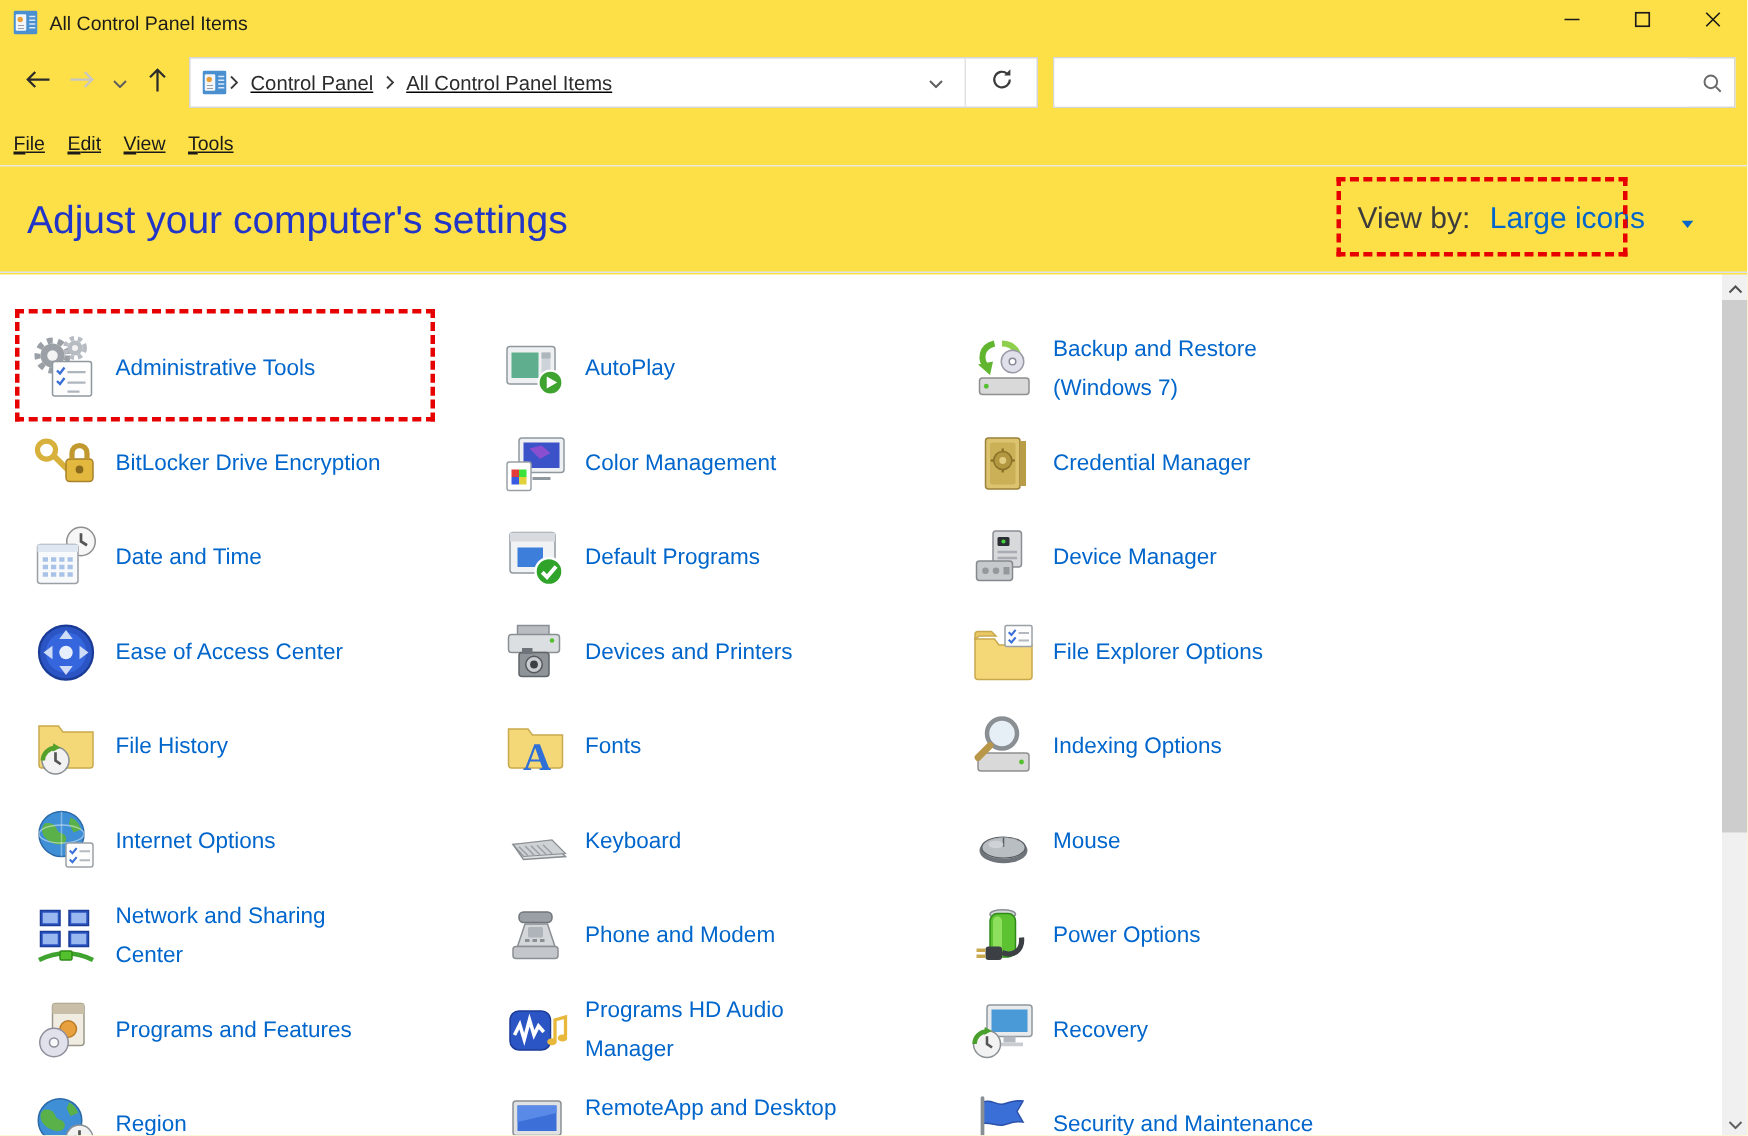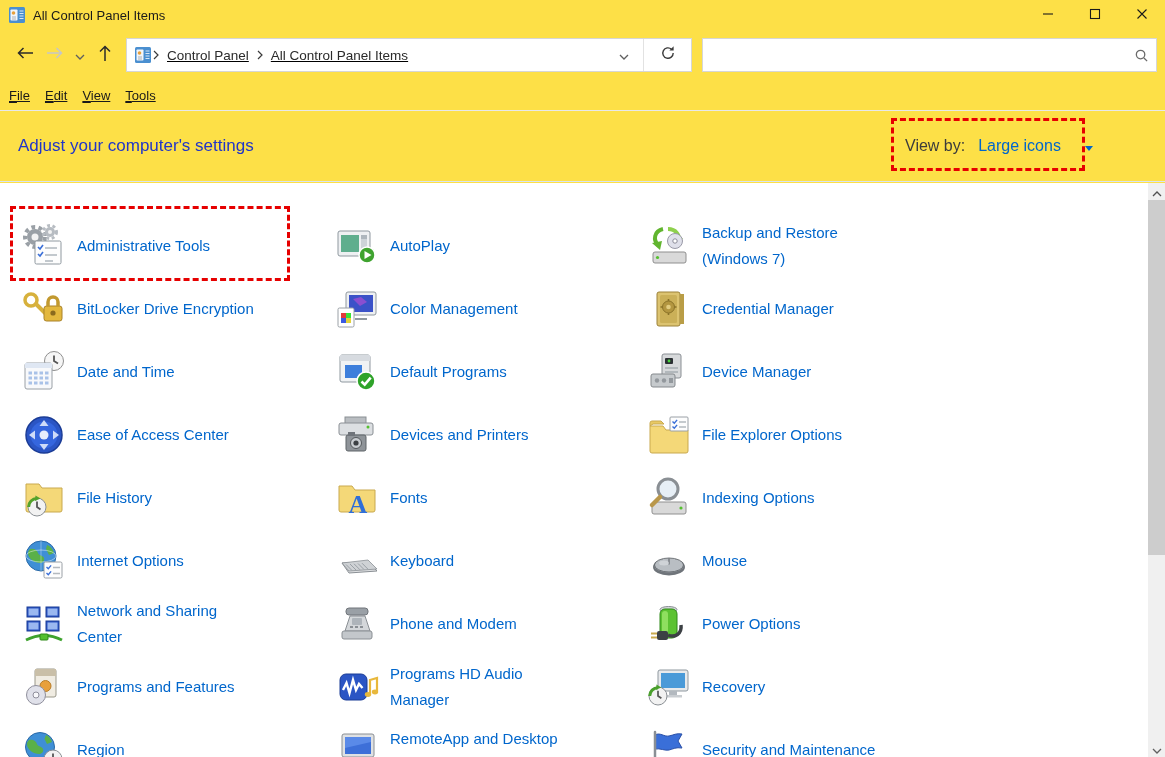--- a/index.html
+++ b/index.html
@@ -29,22 +29,22 @@
   .search-box input { flex:1; border:none; outline:none; height:100%; font-size:13px; padding:0 8px; font-family:inherit; }
   .search-icon { width:30px; display:flex; align-items:center; justify-content:center; flex:none; }
 
   
   .menubar { height:31px; display:flex; align-items:center; gap:15px; padding-left:9px; font-size:13px; color:#1a1a1a; border-bottom:1px solid #e8e8e8; }
   .menu-item { cursor:default;text-decoration:underline; }
   .menu-item u { text-underline-offset:2px; }
 
   
   .headerbar { height:71px; display:flex; align-items:center; padding-left:18px; border-bottom:1px solid #d7e3f4; position:relative; }
-  .header-title { font-size:17px; color:var(--header-blue,#2135c8); font-weight:400; }
-  .viewby { position:absolute; left:905px; top:0; height:100%; display:flex; align-items:center; font-size:16px; }
+  .header-title { font-size:26px; color:var(--header-blue,#2135c8); font-weight:400; }
+  .viewby { position:absolute; left:905px; top:0; height:100%; display:flex; align-items:center; font-size:20px; }
   .viewby-label { color:#3c3c3c; margin-right:13px; }
   .viewby-value { color:var(--link-blue,#0066cc); display:flex; align-items:center; gap:24px; cursor:default; }
 
   
   .content { position:absolute; top:183px; left:0; right:17px; bottom:0; overflow:hidden; background:#fff; }
   .grid { display:grid; grid-template-columns:313px 312px 330px; grid-auto-rows:63px; padding:31px 0 0 20px; }
   .item { display:flex; align-items:center; cursor:default; }
   .item-icon { width:48px; height:48px; flex:none; }
   .item-icon svg { width:48px; height:48px; display:block; }
   .item-label { margin-left:9px; font-size:15px; line-height:26px; color:var(--link-blue,#0066cc); white-space:pre-line; }

